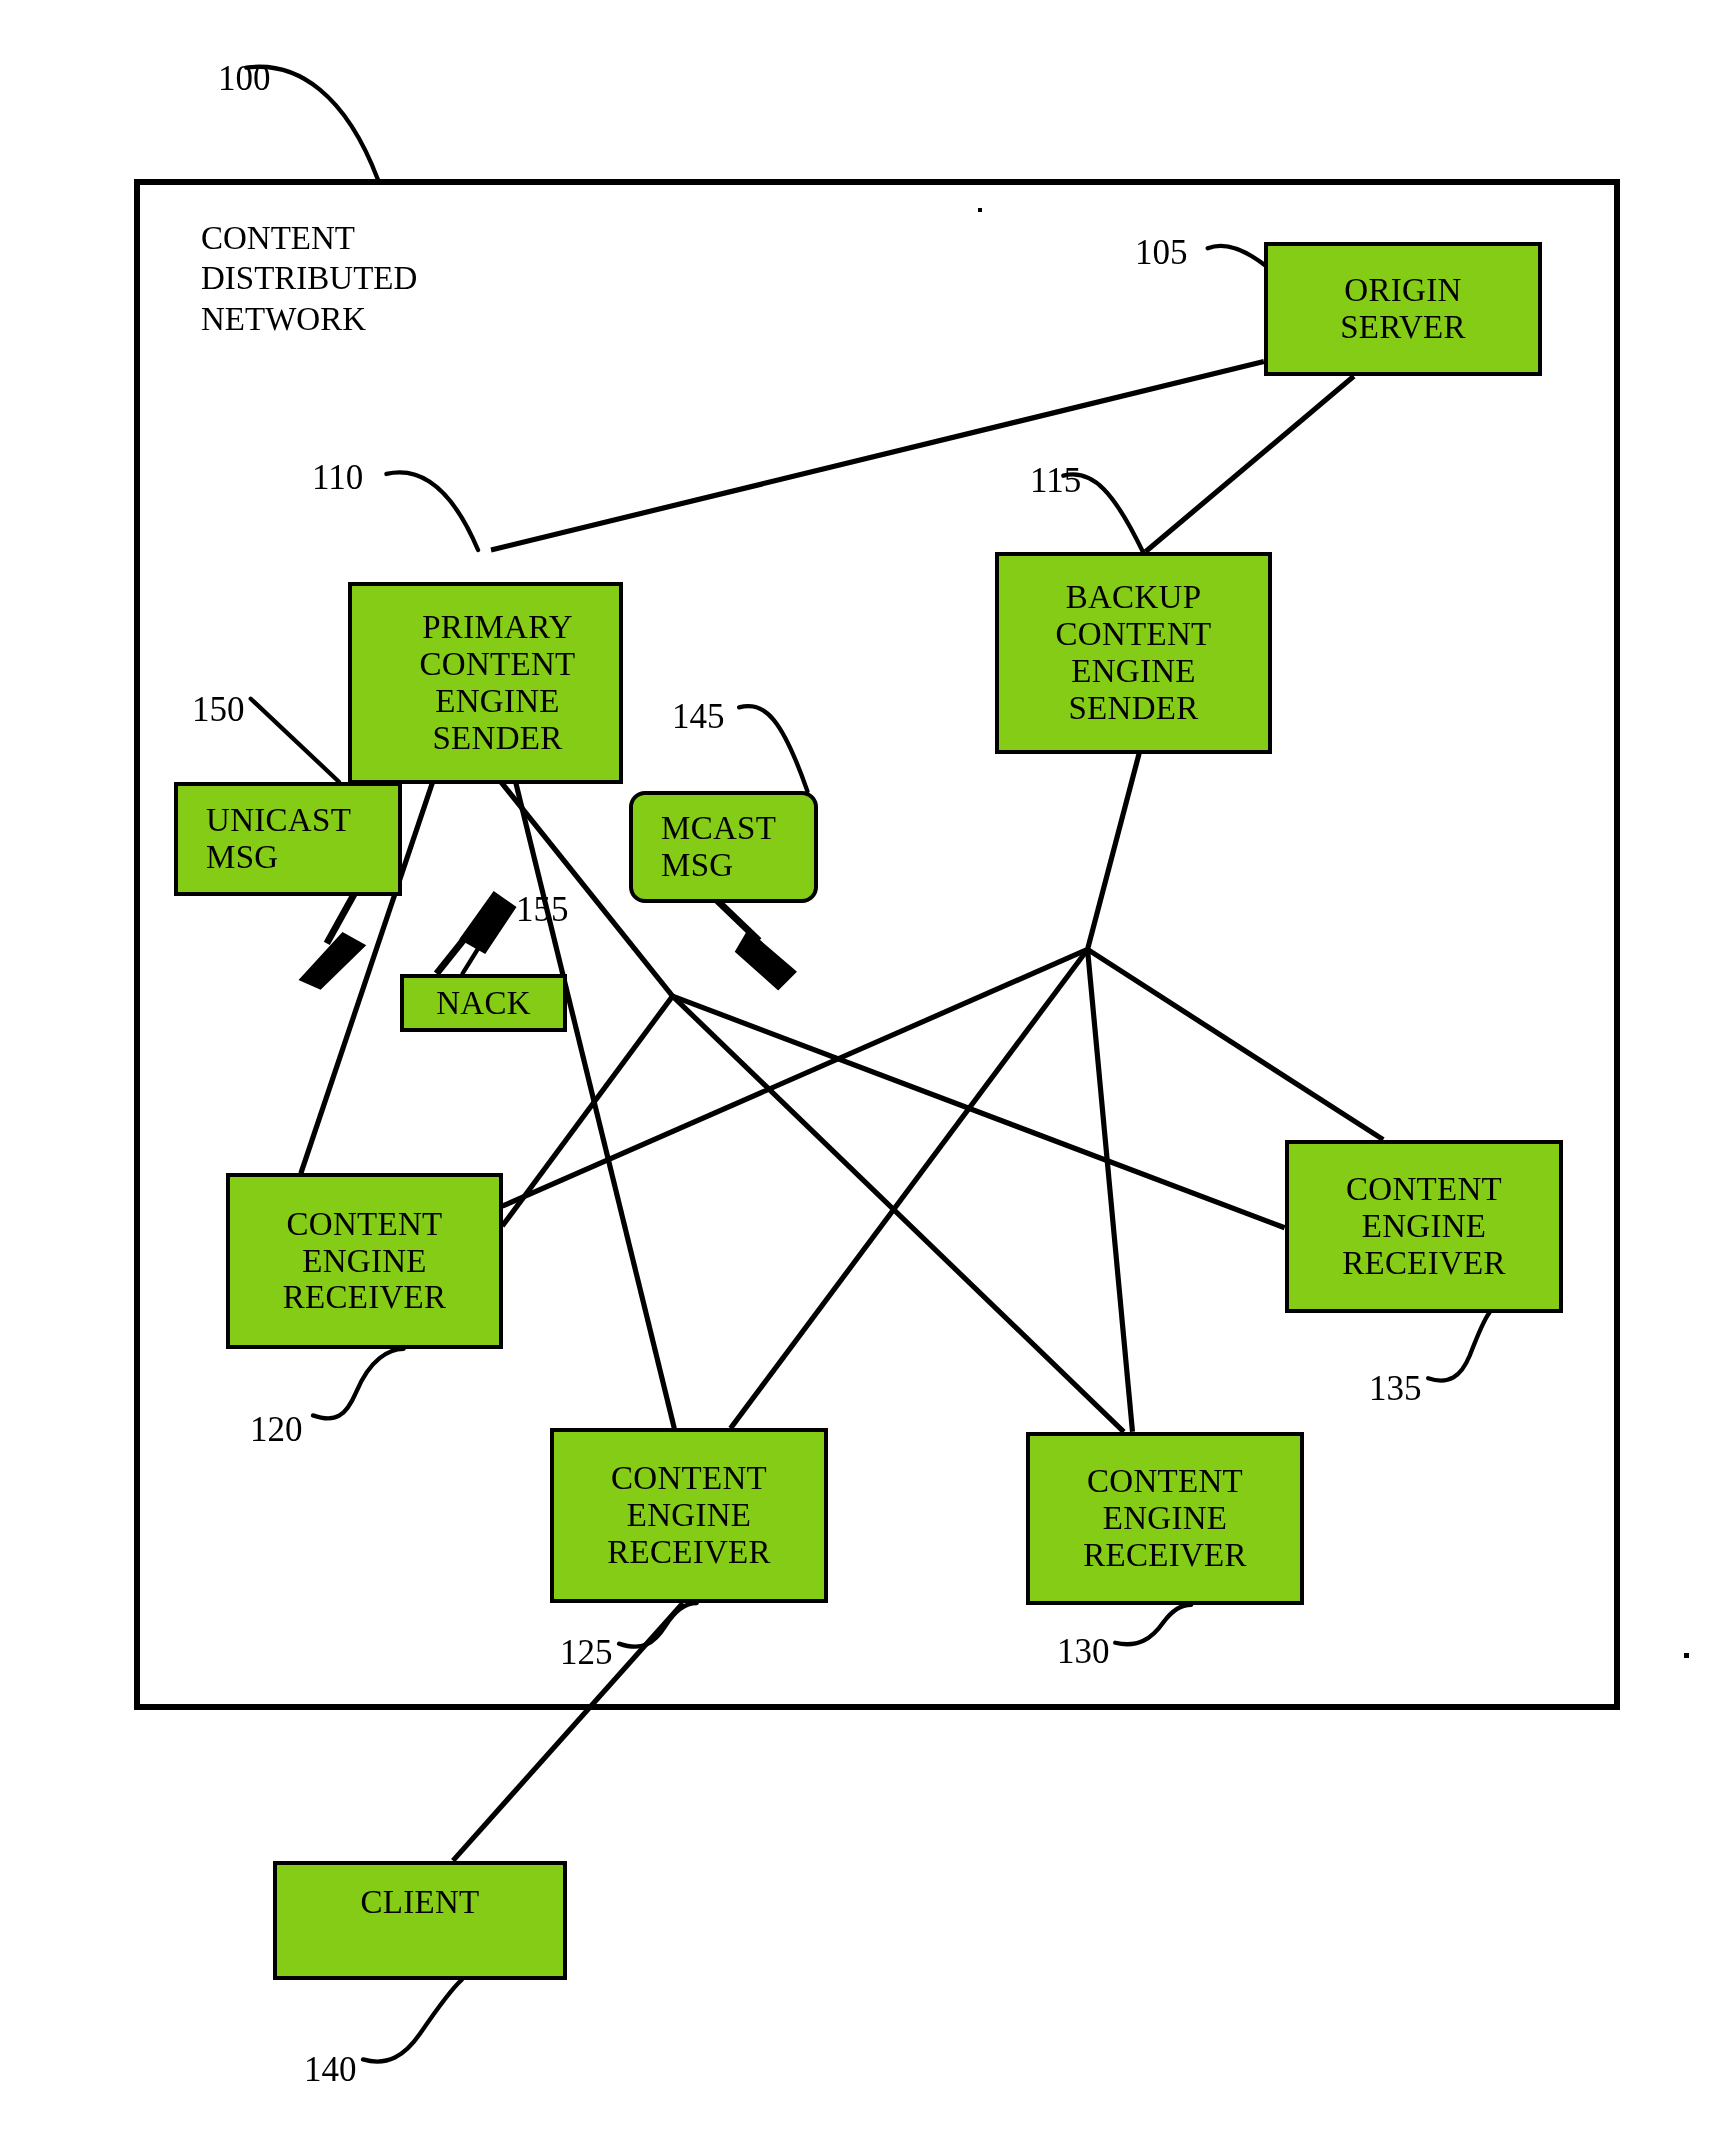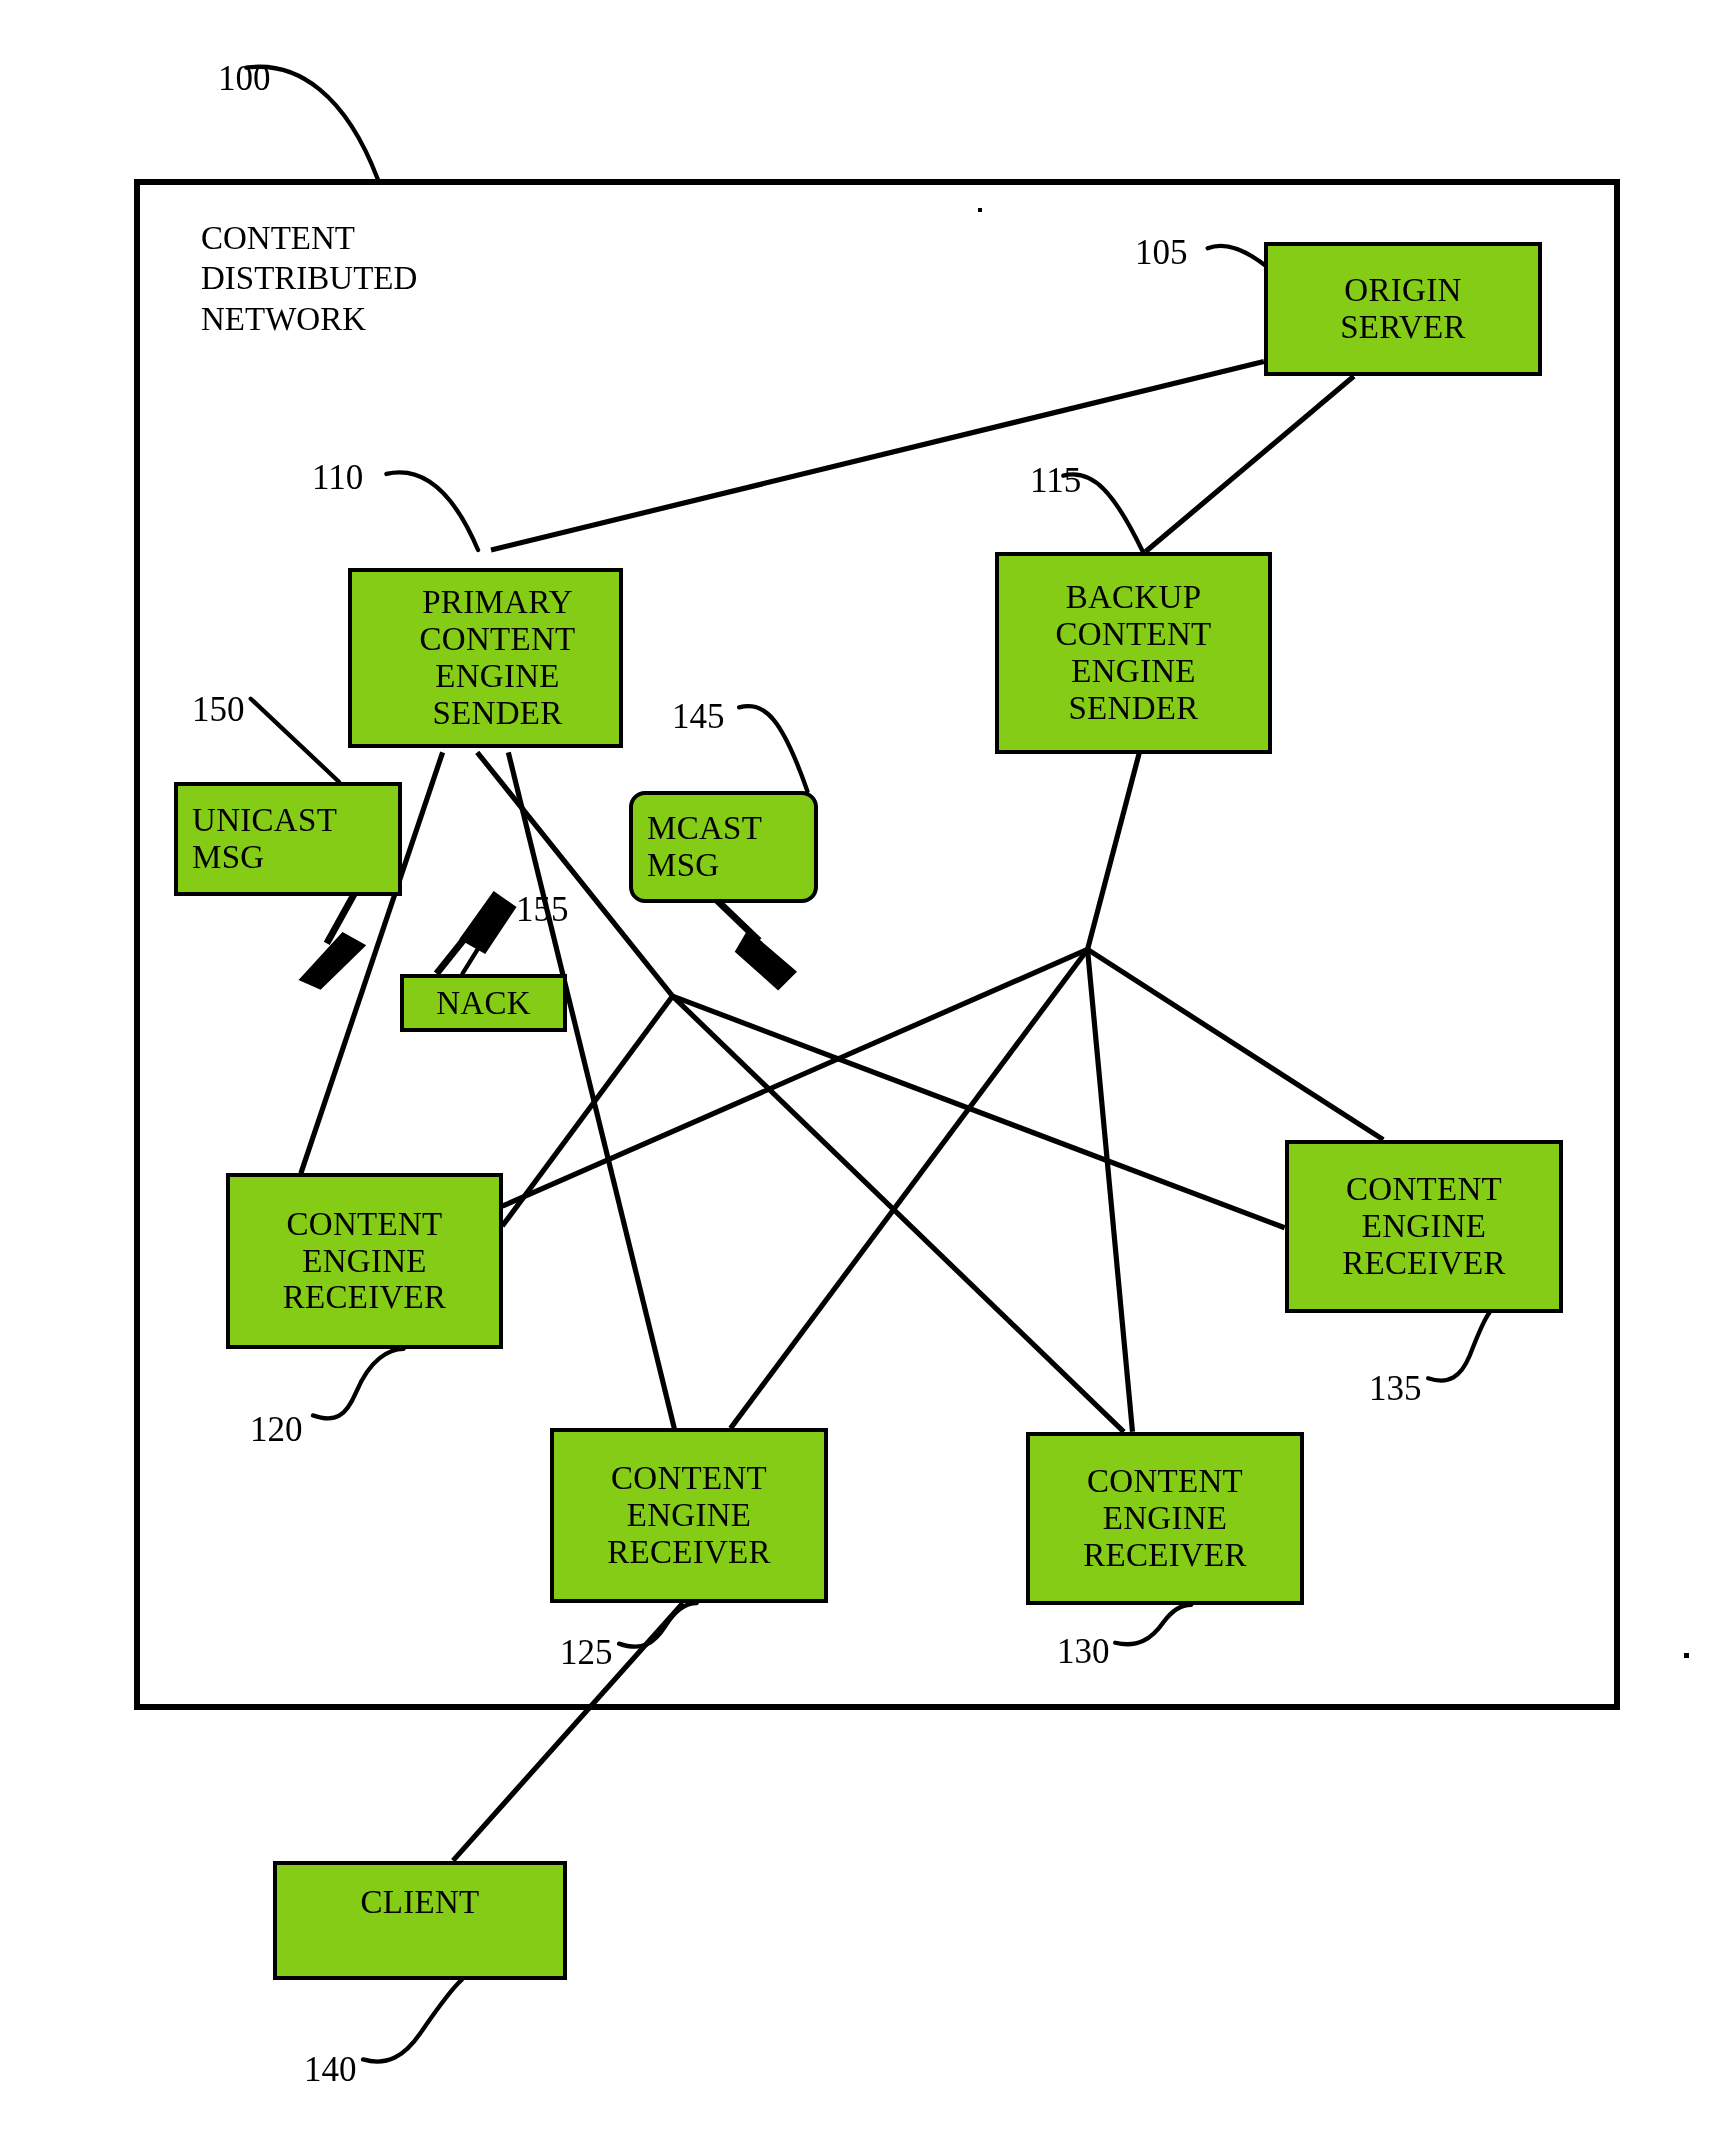--- a/index.html
+++ b/index.html
@@ -70,21 +70,21 @@
     z-index: 4;
   }
   .fig-caption {
     position: absolute;
     color: #000000;
     font-size: 66px;
     letter-spacing: 1.7px;
     white-space: nowrap;
     z-index: 4;
   }
-  .node.msgbox { font-size: 33px; align-items: flex-start; padding-left: 14px; }
+  .node.msgbox { font-size: 33px; align-items: flex-start; padding-left: 28px; }
   .node.msgbox .ln { text-align: left; }
   .node.nack { font-size: 33px; }
   .node.client { justify-content: flex-start; padding-top: 19px; }
   .speck {
     position: absolute;
     width: 4.3px; height: 4.3px;
     background: #000;
     z-index: 2;
   }
 </style>
@@ -154,21 +154,21 @@
     <span class="ln">CONTENT</span>
     <span class="ln">DISTRIBUTED</span>
     <span class="ln">NETWORK</span>
   </div>
 
   <div class="node" style="left:1264px; top:242px; width:278px; height:134px;">
     <span class="ln">ORIGIN</span>
     <span class="ln">SERVER</span>
   </div>
 
-  <div class="node" style="left:348px; top:568px; width:275px; height:180px;padding-left:24px;">
+  <div class="node" style="left:348px; top:582px; width:275px; height:202px;padding-left:24px;">
     <span class="ln">PRIMARY</span>
     <span class="ln">CONTENT</span>
     <span class="ln">ENGINE</span>
     <span class="ln">SENDER</span>
   </div>
 
   <div class="node" style="left:995px; top:552px; width:277px; height:202px;">
     <span class="ln">BACKUP</span>
     <span class="ln">CONTENT</span>
     <span class="ln">ENGINE</span>

